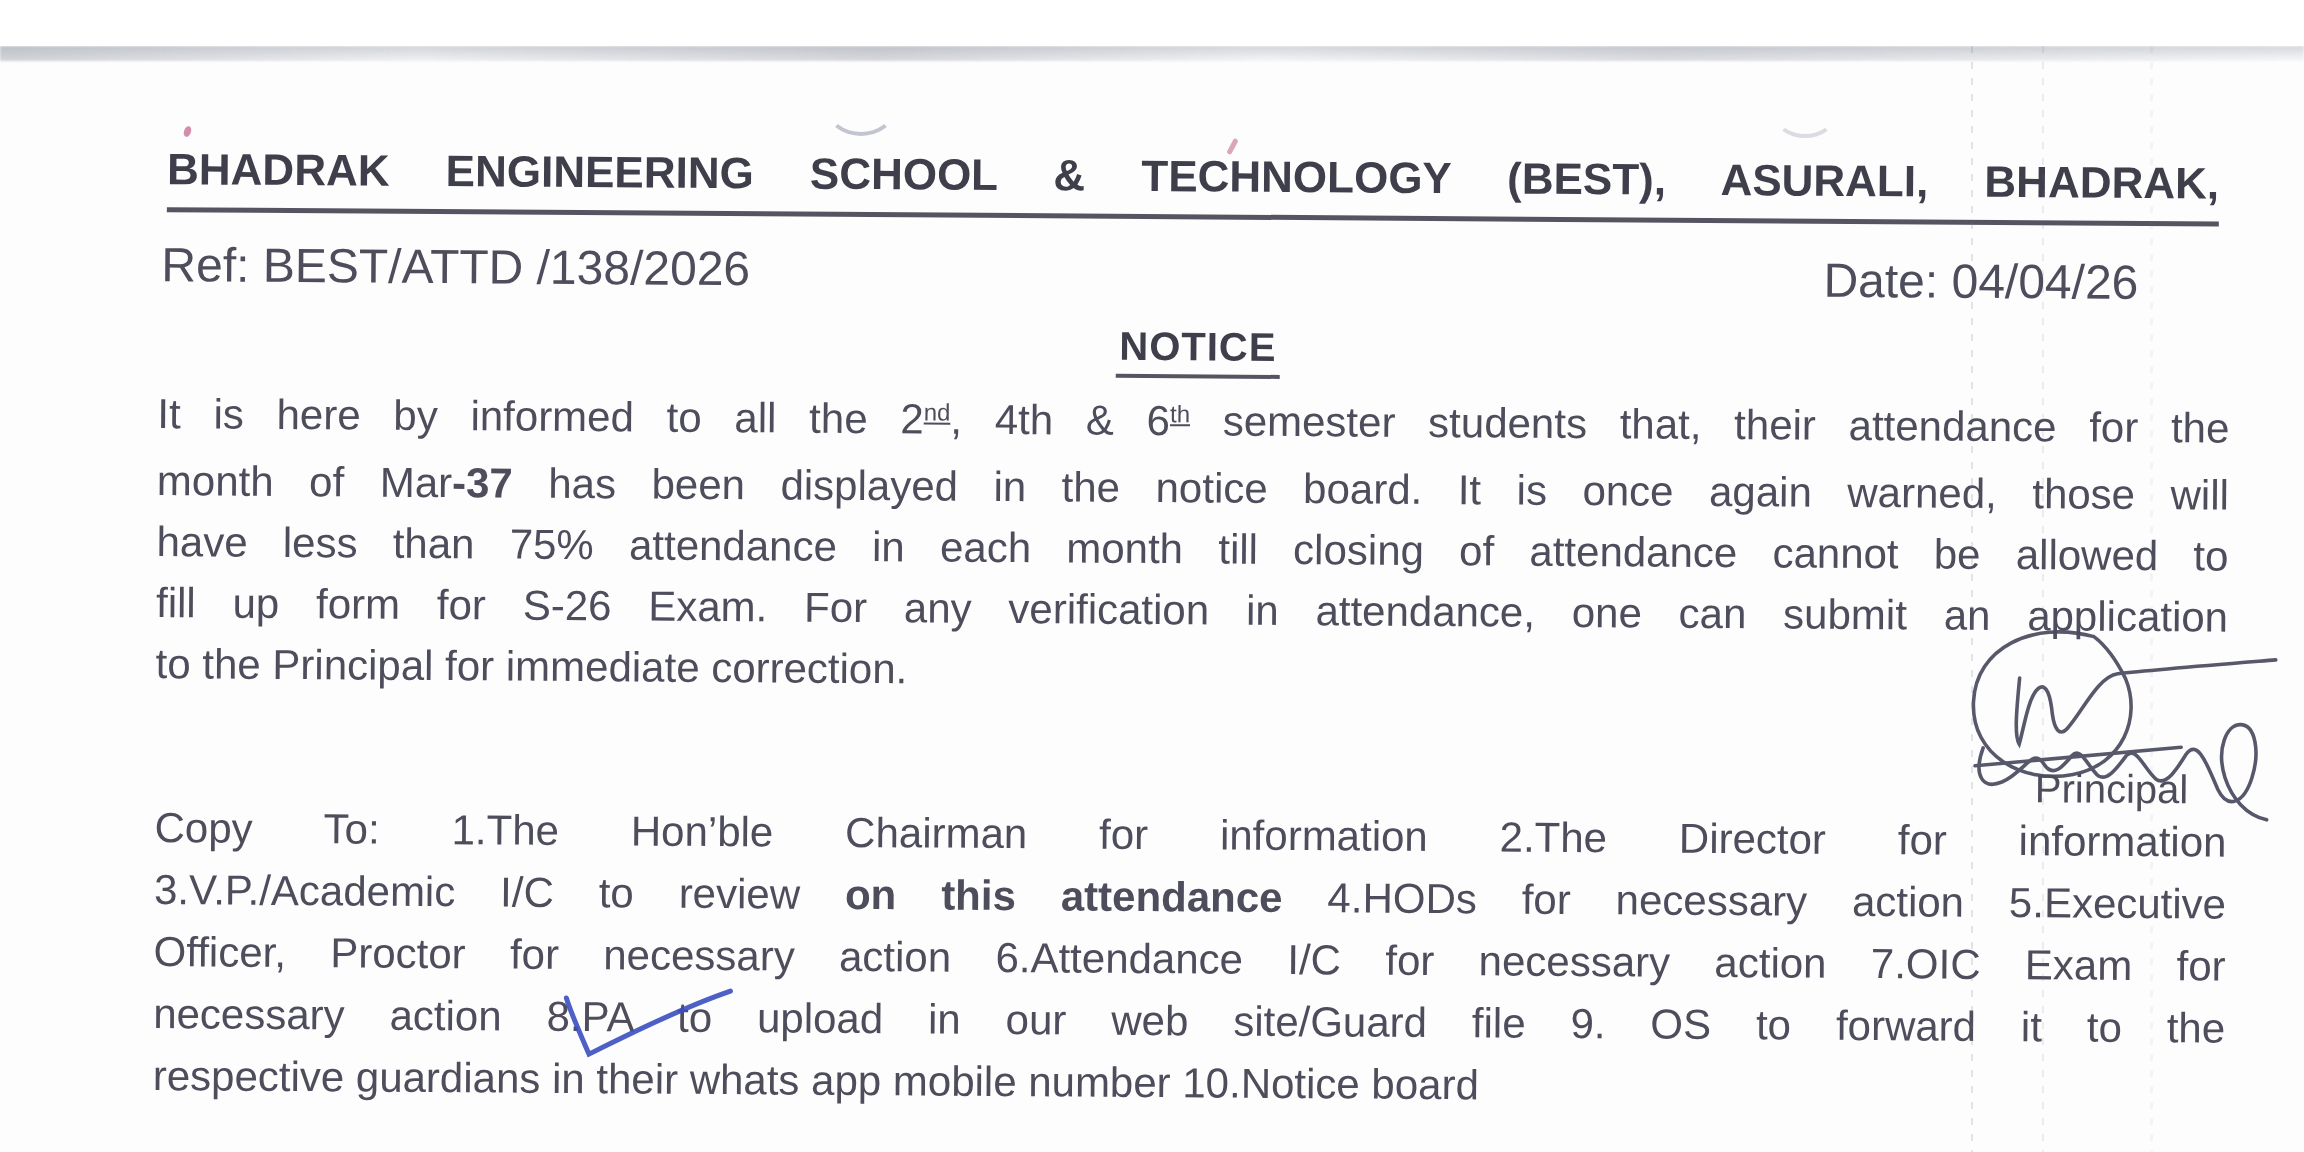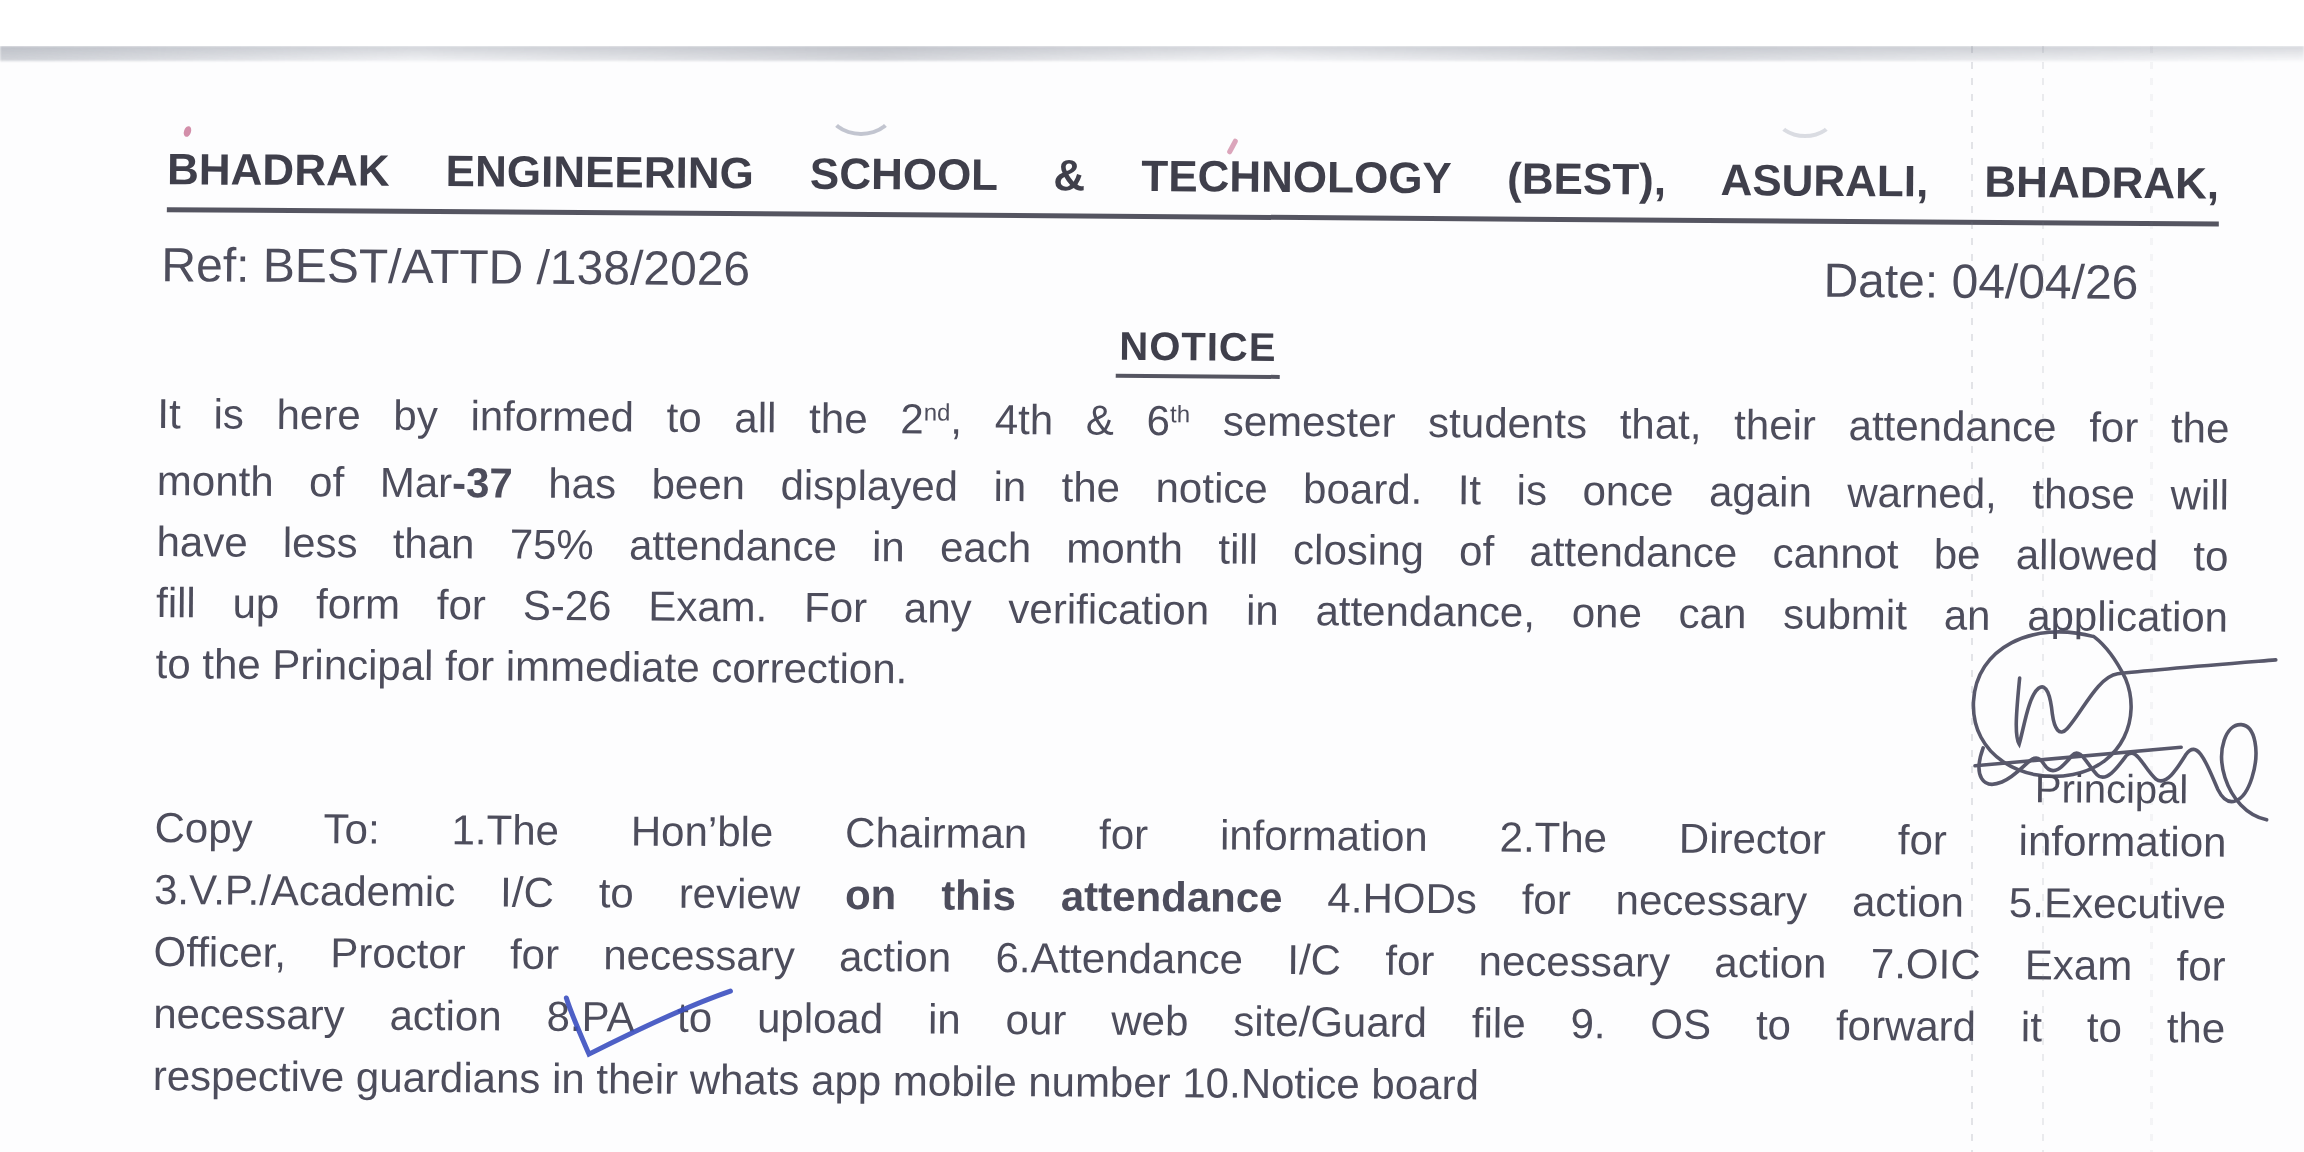--- a/index.html
+++ b/index.html
@@ -20,21 +20,21 @@
           color:var(--ink-dark,#3f3f4b);border-bottom:4px solid rgba(62,62,75,.88);
           padding:0 3px 5px 3px;}
 
   .body-block{position:absolute;left:160px;top:336px;width:2072px;
               font-size:42px;line-height:61px;color:var(--ink,#4d4d5c);}
   .copy-block{position:absolute;left:160px;top:750px;width:2072px;
               font-size:42px;line-height:62px;color:var(--ink,#4d4d5c);}
   .jline{text-align:justify;text-align-last:justify;}
   .jline.last{text-align-last:left;}
   .jline .b{font-weight:700;}
-  .jline .sup{font-size:57%;position:relative;top:-0.55em;}
+  .jline .sup{font-size:57%;position:relative;top:-0.55em;text-decoration:underline;}
 
   .sig-svg{position:absolute;left:1950px;top:556px;}
   .principal{position:absolute;left:2040px;top:706px;font-size:40px;color:var(--ink,#4d4d5c);}
 
   .tick-svg{position:absolute;left:545px;top:926px;}
 
   
   .top-band{position:absolute;left:0;top:0;width:2304px;height:15px;opacity:.8;
     background:
       linear-gradient(90deg, rgba(140,146,158,.50) 0%, rgba(170,176,186,.22) 18%,

